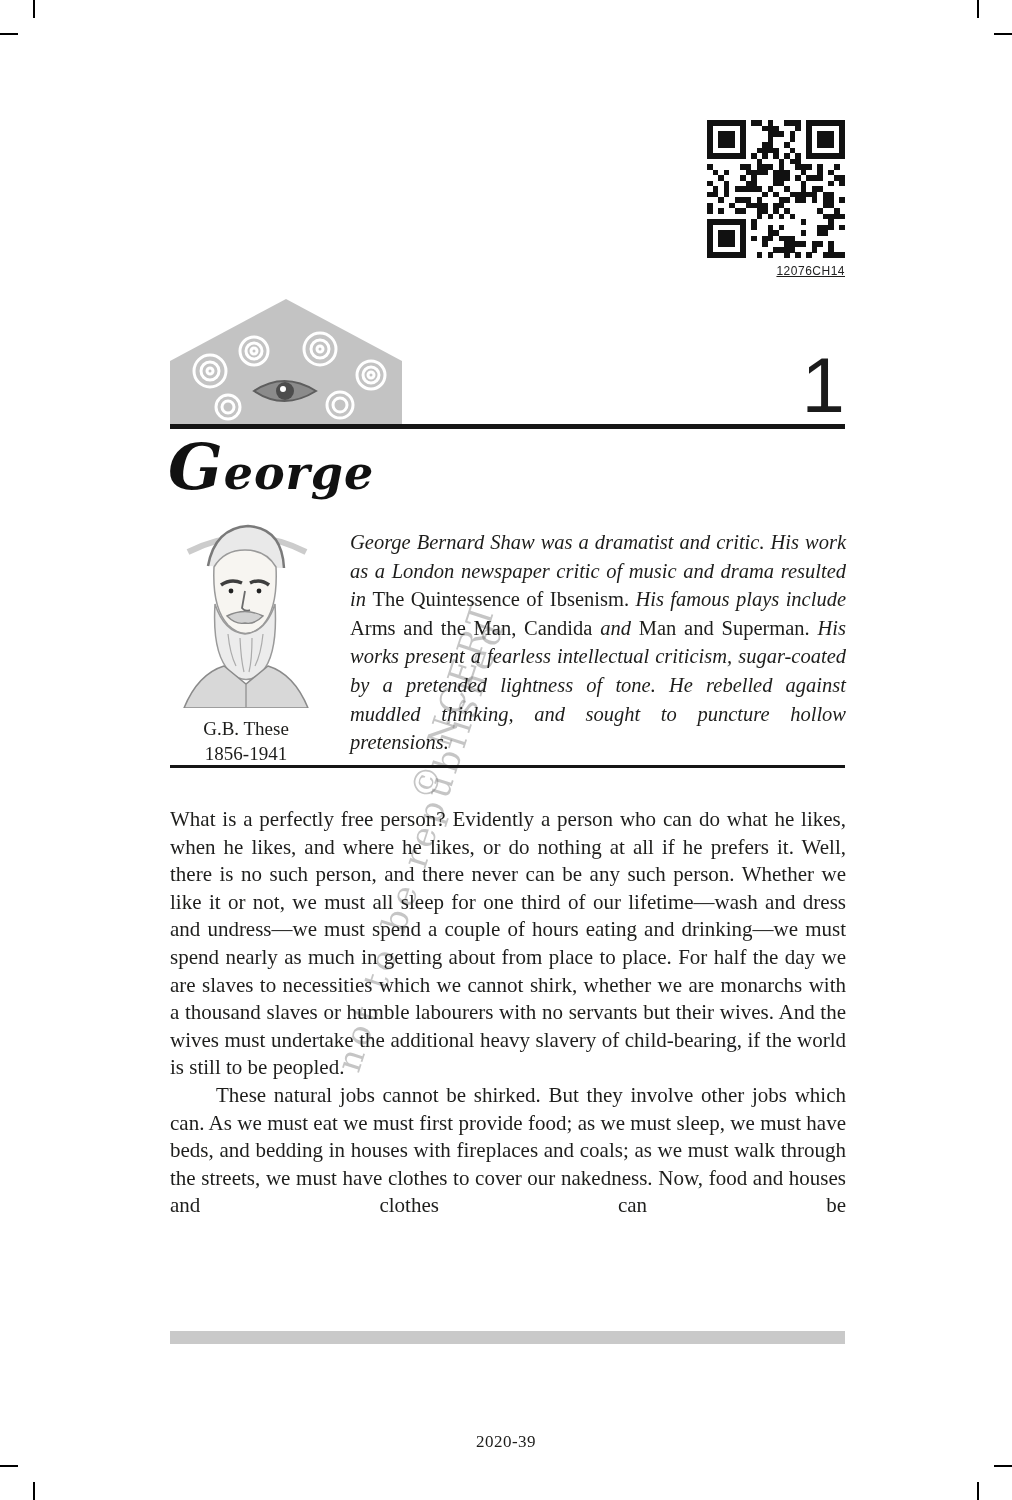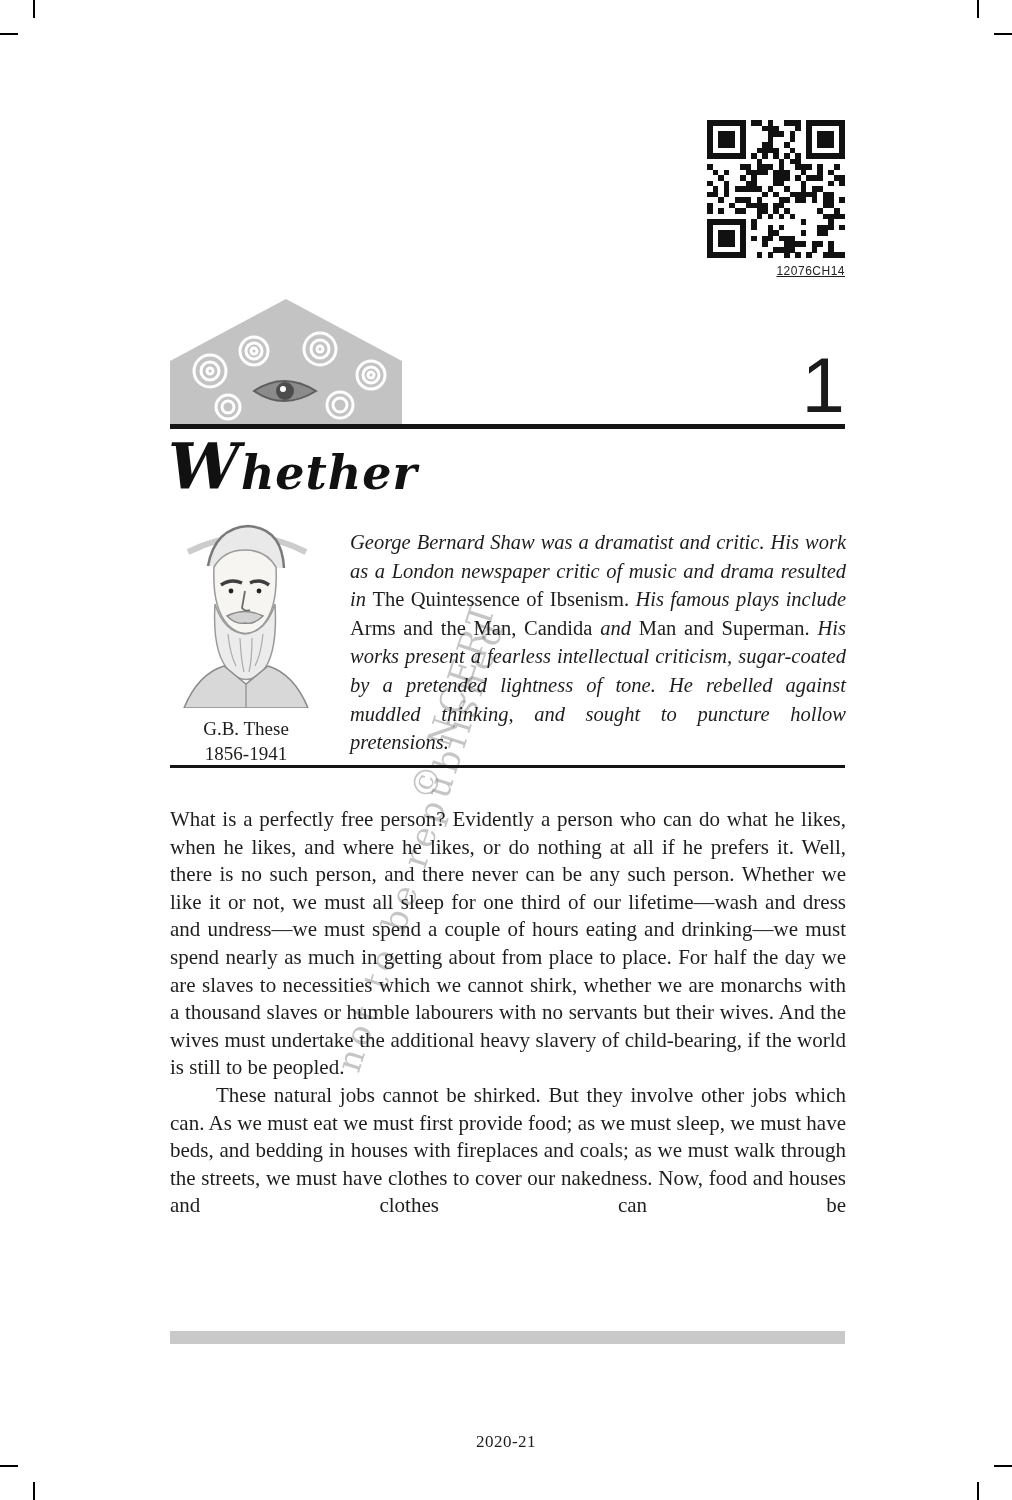--- a/index.html
+++ b/index.html
@@ -420,21 +420,21 @@
       <g>
         <path d="M84,92 q30,-20 62,0 q-32,20 -62,0 Z" fill="#8b8b8b" stroke="#5e5e5e" stroke-width="2"></path>
         <circle cx="115" cy="92" r="9" fill="#4d4d4d"></circle>
         <circle cx="113" cy="90" r="3" fill="#ffffff"></circle>
       </g>
     </svg>
   </div>
   <div class="chapter-number">1</div>
   <div class="header-rule"></div>
 
-  <h1 class="chapter-title">Whether</h1>
+  <h1 class="chapter-title">George</h1>
 
   <div class="intro">
     <figure class="portrait">
       <div class="portrait-art">
         <svg width="152" height="196" viewBox="0 0 152 196">
           <rect width="152" height="196" fill="#ffffff"></rect>
           <path d="M18,40 q60,-30 118,0" stroke="#cccccc" stroke-width="6" fill="none"></path>
           <path d="M38,54 Q45,16 78,14 Q112,16 114,56" stroke="#7a7a7a" stroke-width="2.5" fill="#e9e9e9"></path>
           <path d="M44,55 Q42,96 58,113 Q76,130 93,113 Q108,96 106,55 Q96,38 75,38 Q54,38 44,55 Z" fill="#f7f5f1" stroke="#9a9a9a" stroke-width="1.5"></path>
           <path d="M51,73 q10,-7 21,-2" stroke="#3e3e3e" stroke-width="3.5" fill="none"></path>
@@ -464,15 +464,15 @@
 
   <div class="section-rule"></div>
 
   <div class="body-text">
     <p class="p1">What is a perfectly free person? Evidently a person who can do what he likes, when he likes, and where he likes, or do nothing at all if he prefers it. Well, there is no such person, and there never can be any such person. Whether we like it or not, we must all sleep for one third of our lifetime—wash and dress and undress—we must spend a couple of hours eating and drinking—we must spend nearly as much in getting about from place to place. For half the day we are slaves to necessities which we cannot shirk, whether we are monarchs with a thousand slaves or humble labourers with no servants but their wives. And the wives must undertake the additional heavy slavery of child-bearing, if the world is still to be peopled.</p>
     <p class="p2">These natural jobs cannot be shirked. But they involve other jobs which can. As we must eat we must first provide food; as we must sleep, we must have beds, and bedding in houses with fireplaces and coals; as we must walk through the streets, we must have clothes to cover our nakedness. Now, food and houses and clothes can be</p>
   </div>
 
   <div class="bottom-strip"></div>
 
-  <div class="footer-year">2020-21</div>
+  <div class="footer-year">2020-39</div>
 
 </div>
 
 </body></html>

